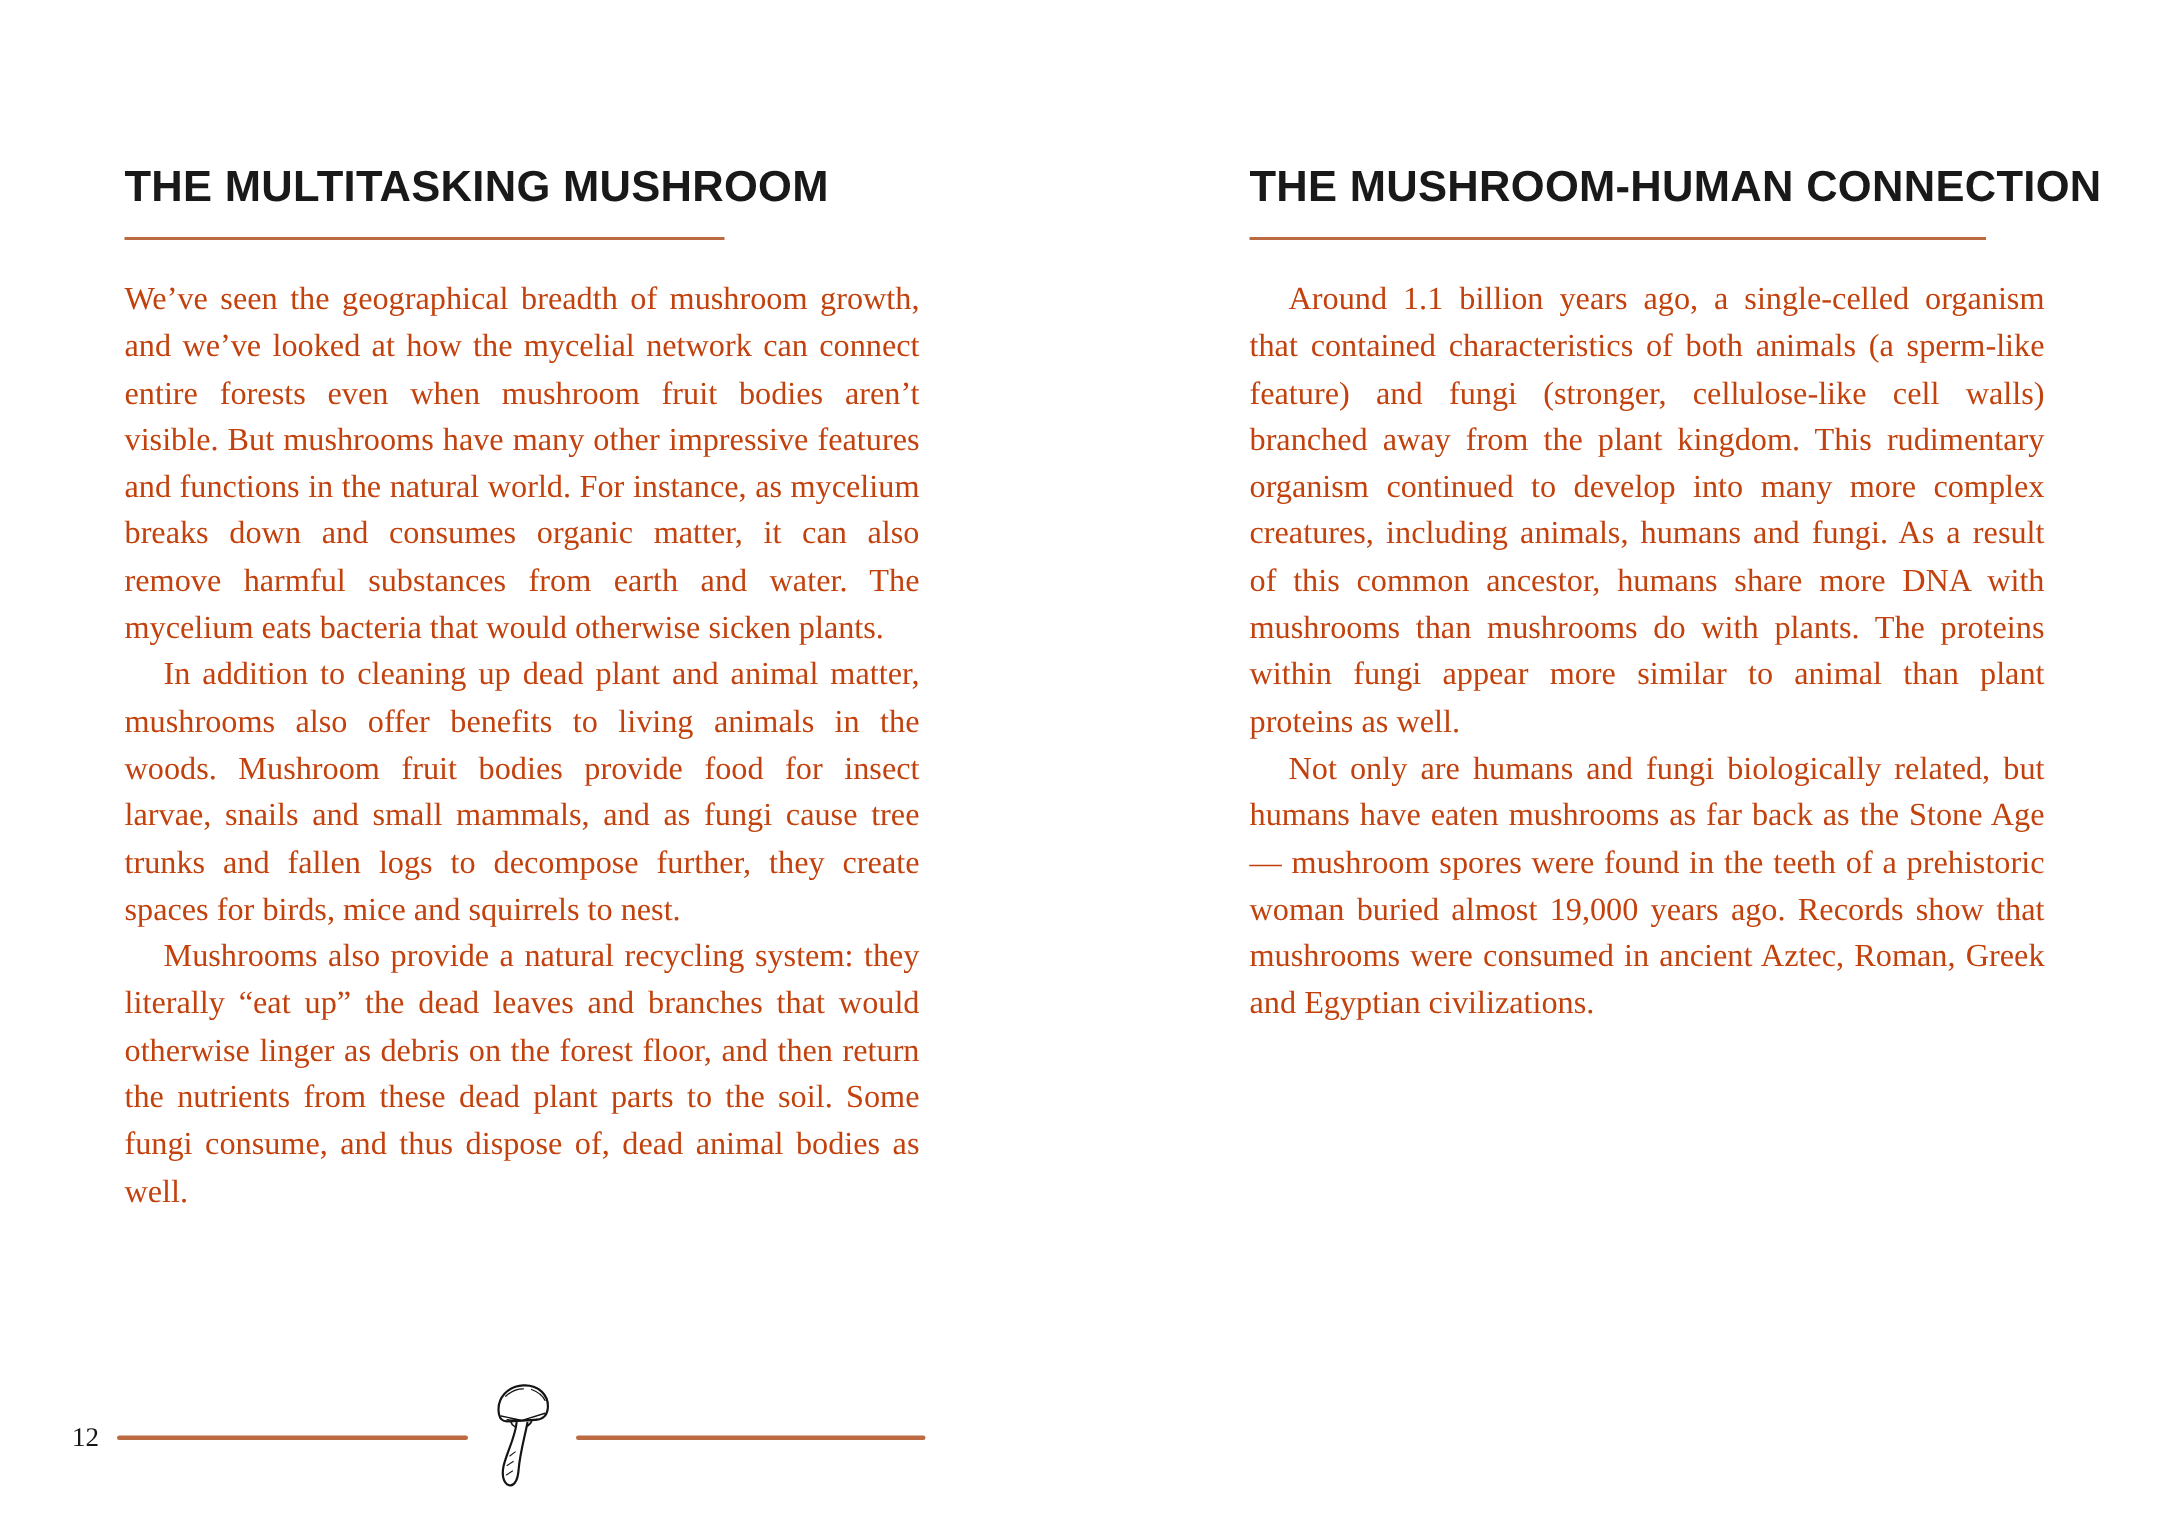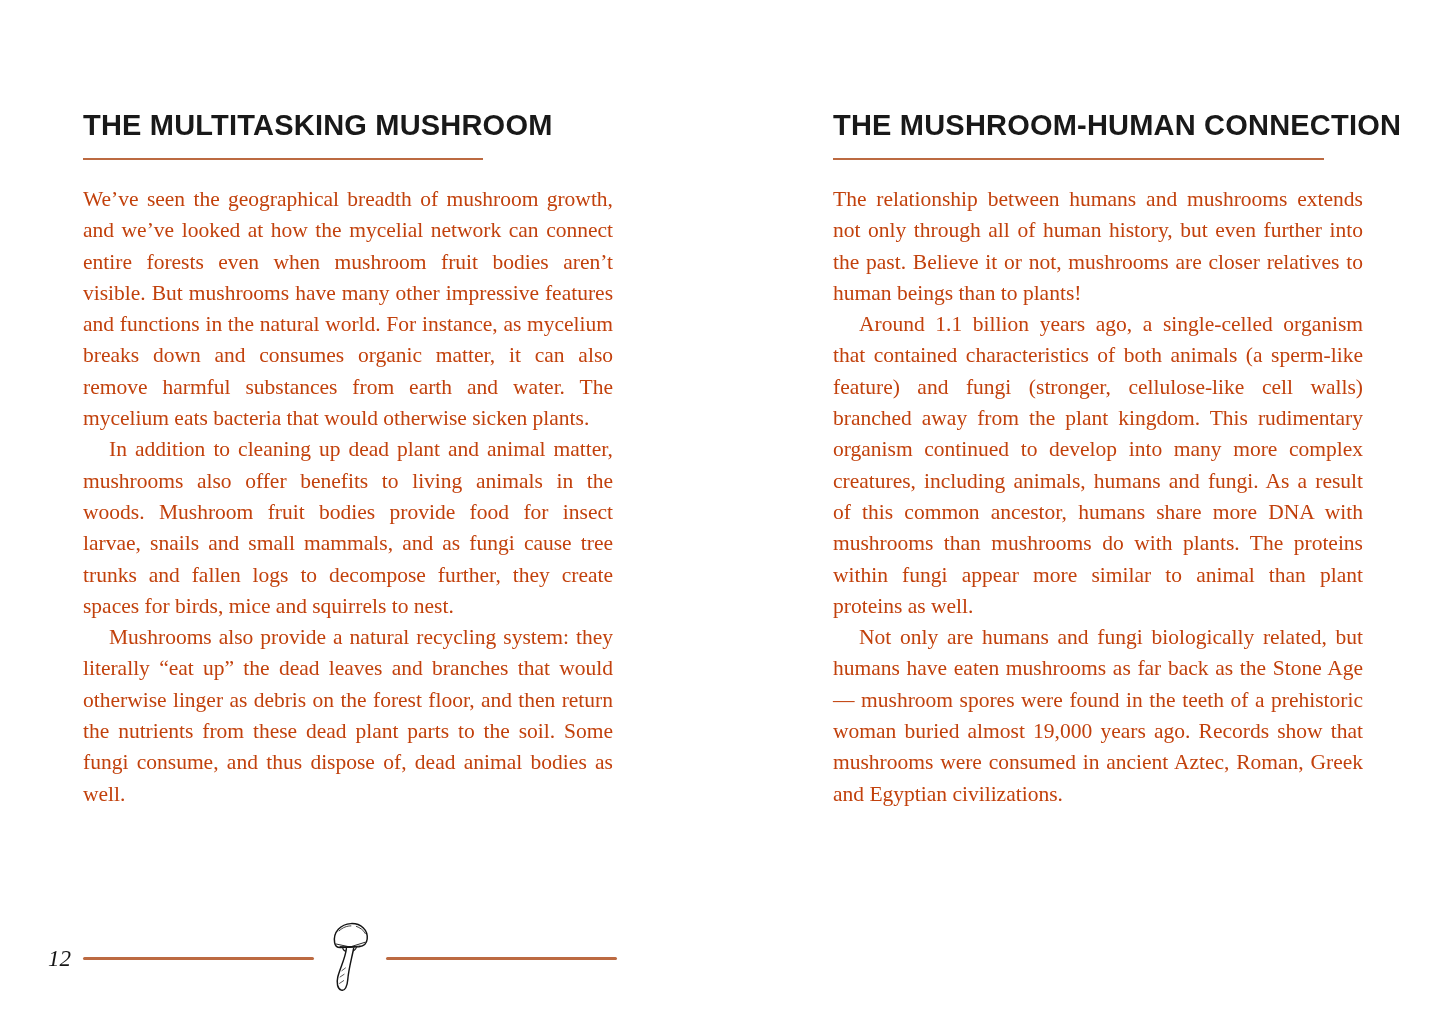--- a/index.html
+++ b/index.html
@@ -66,24 +66,23 @@
   .footer-left{left:48px;width:569px;}
   .footer-right{left:833px;width:566px;}
   .foot-rule{
     flex:1 1 auto;
     height:3px;
     background:var(--accent);
     border-radius:2px;
   }
   .pagenum{
     flex:0 0 auto;
-    font-size:23px;
+    font-size:18px;
     line-height:1;
     color:#161616;
-    font-style:italic;
   }
   .mushroom{
     flex:0 0 auto;
     width:48px;
     height:76px;
     overflow:visible;
   }
 </style>
 </head>
 <body>
@@ -97,21 +96,20 @@
       <p>We’ve seen the geographical breadth of mushroom growth, and we’ve looked at how the mycelial network can connect entire forests even when mushroom fruit bodies aren’t visible. But mushrooms have many other impressive features and functions in the natural world. For instance, as mycelium breaks down and consumes organic matter, it can also remove harmful substances from earth and water. The mycelium eats bacteria that would otherwise sicken plants.</p>
       <p class="indent">In addition to cleaning up dead plant and animal matter, mushrooms also offer benefits to living animals in the woods. Mushroom fruit bodies provide food for insect larvae, snails and small mammals, and as fungi cause tree trunks and fallen logs to decompose further, they create spaces for birds, mice and squirrels to nest.</p>
       <p class="indent">Mushrooms also provide a natural recycling system: they literally “eat up” the dead leaves and branches that would otherwise linger as debris on the forest floor, and then return the nutrients from these dead plant parts to the soil. Some fungi consume, and thus dispose of, dead animal bodies as well.</p>
     </div>
   </section>
 
   <section class="page right">
     <h1 class="page-title">THE MUSHROOM-HUMAN CONNECTION</h1>
     <div class="title-rule"></div>
     <div class="page-body">
-      <p>The relationship between humans and mushrooms extends not only through all of human history, but even further into the past. Believe it or not, mushrooms are closer relatives to human beings than to plants!</p>
       <p class="indent">Around 1.1 billion years ago, a single-celled organism that contained characteristics of both animals (a sperm-like feature) and fungi (stronger, cellulose-like cell walls) branched away from the plant kingdom. This rudimentary organism continued to develop into many more complex creatures, including animals, humans and fungi. As a result of this common ancestor, humans share more DNA with mushrooms than mushrooms do with plants. The proteins within fungi appear more similar to animal than plant proteins as well.</p>
       <p class="indent">Not only are humans and fungi biologically related, but humans have eaten mushrooms as far back as the Stone Age — mushroom spores were found in the teeth of a prehistoric woman buried almost 19,000 years ago. Records show that mushrooms were consumed in ancient Aztec, Roman, Greek and Egyptian civilizations.</p>
     </div>
   </section>
 
   <footer class="footer footer-left">
     <span class="pagenum">12</span>
     <span class="foot-rule"></span>
     <svg class="mushroom" viewBox="0 0 52 84" xmlns="http://www.w3.org/2000/svg">
       <g fill="#ffffff" stroke="#141414" stroke-width="1.6" stroke-linecap="round" stroke-linejoin="round">

